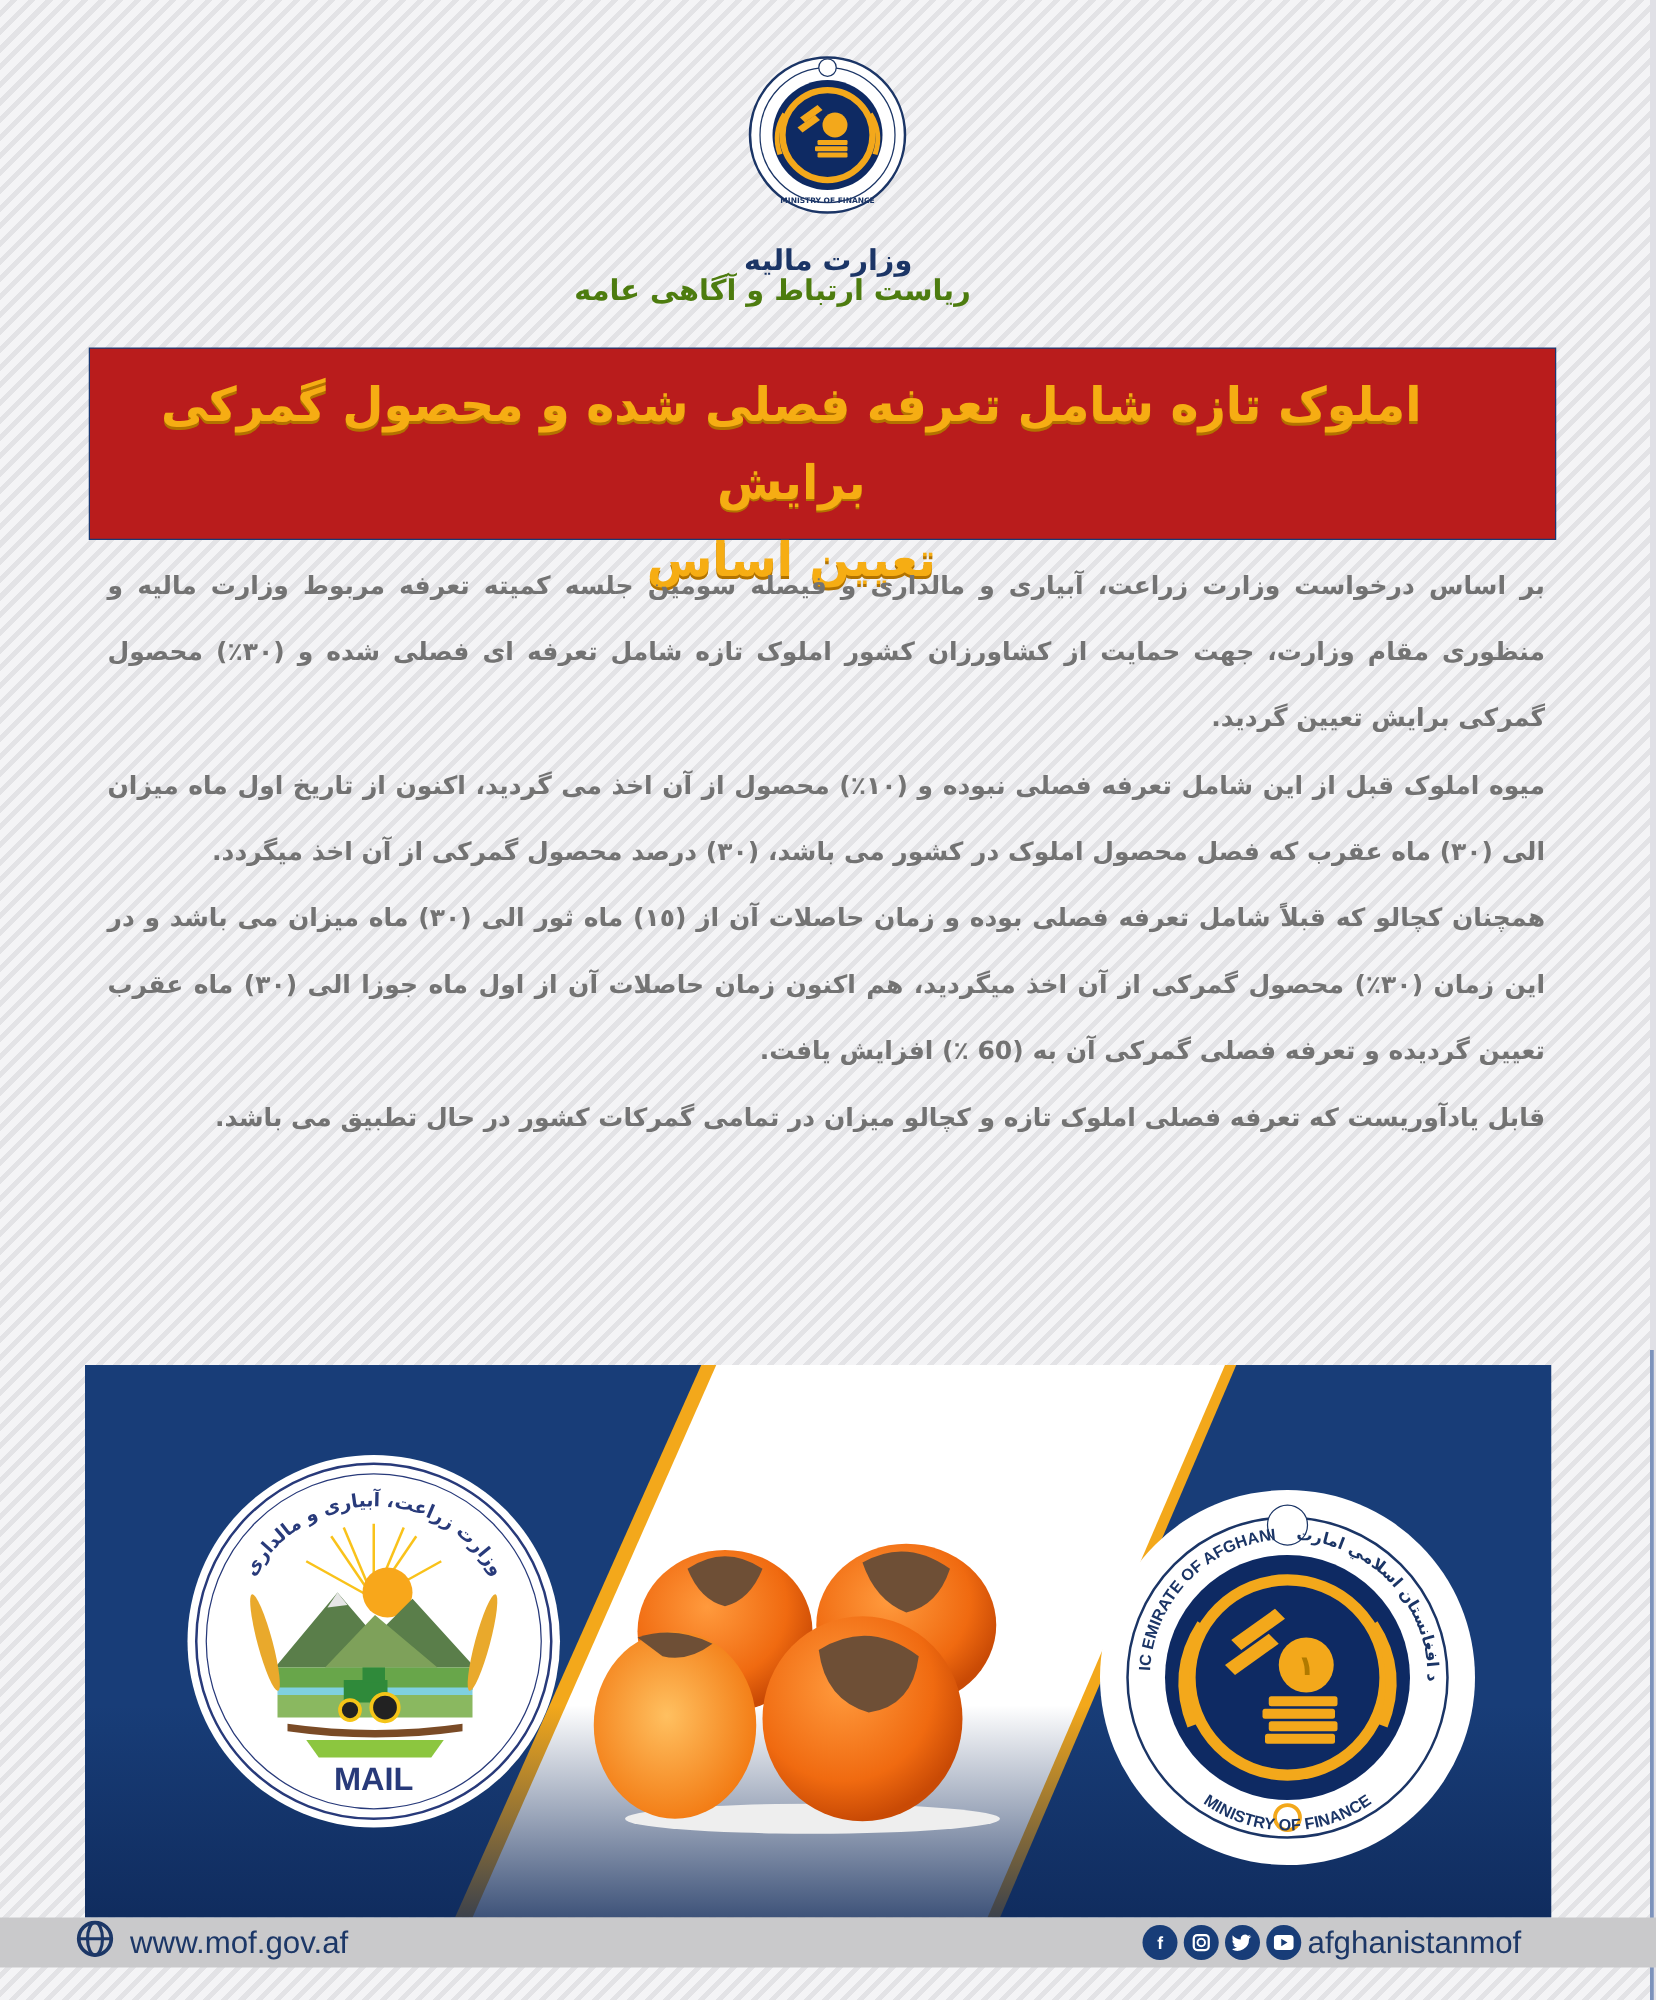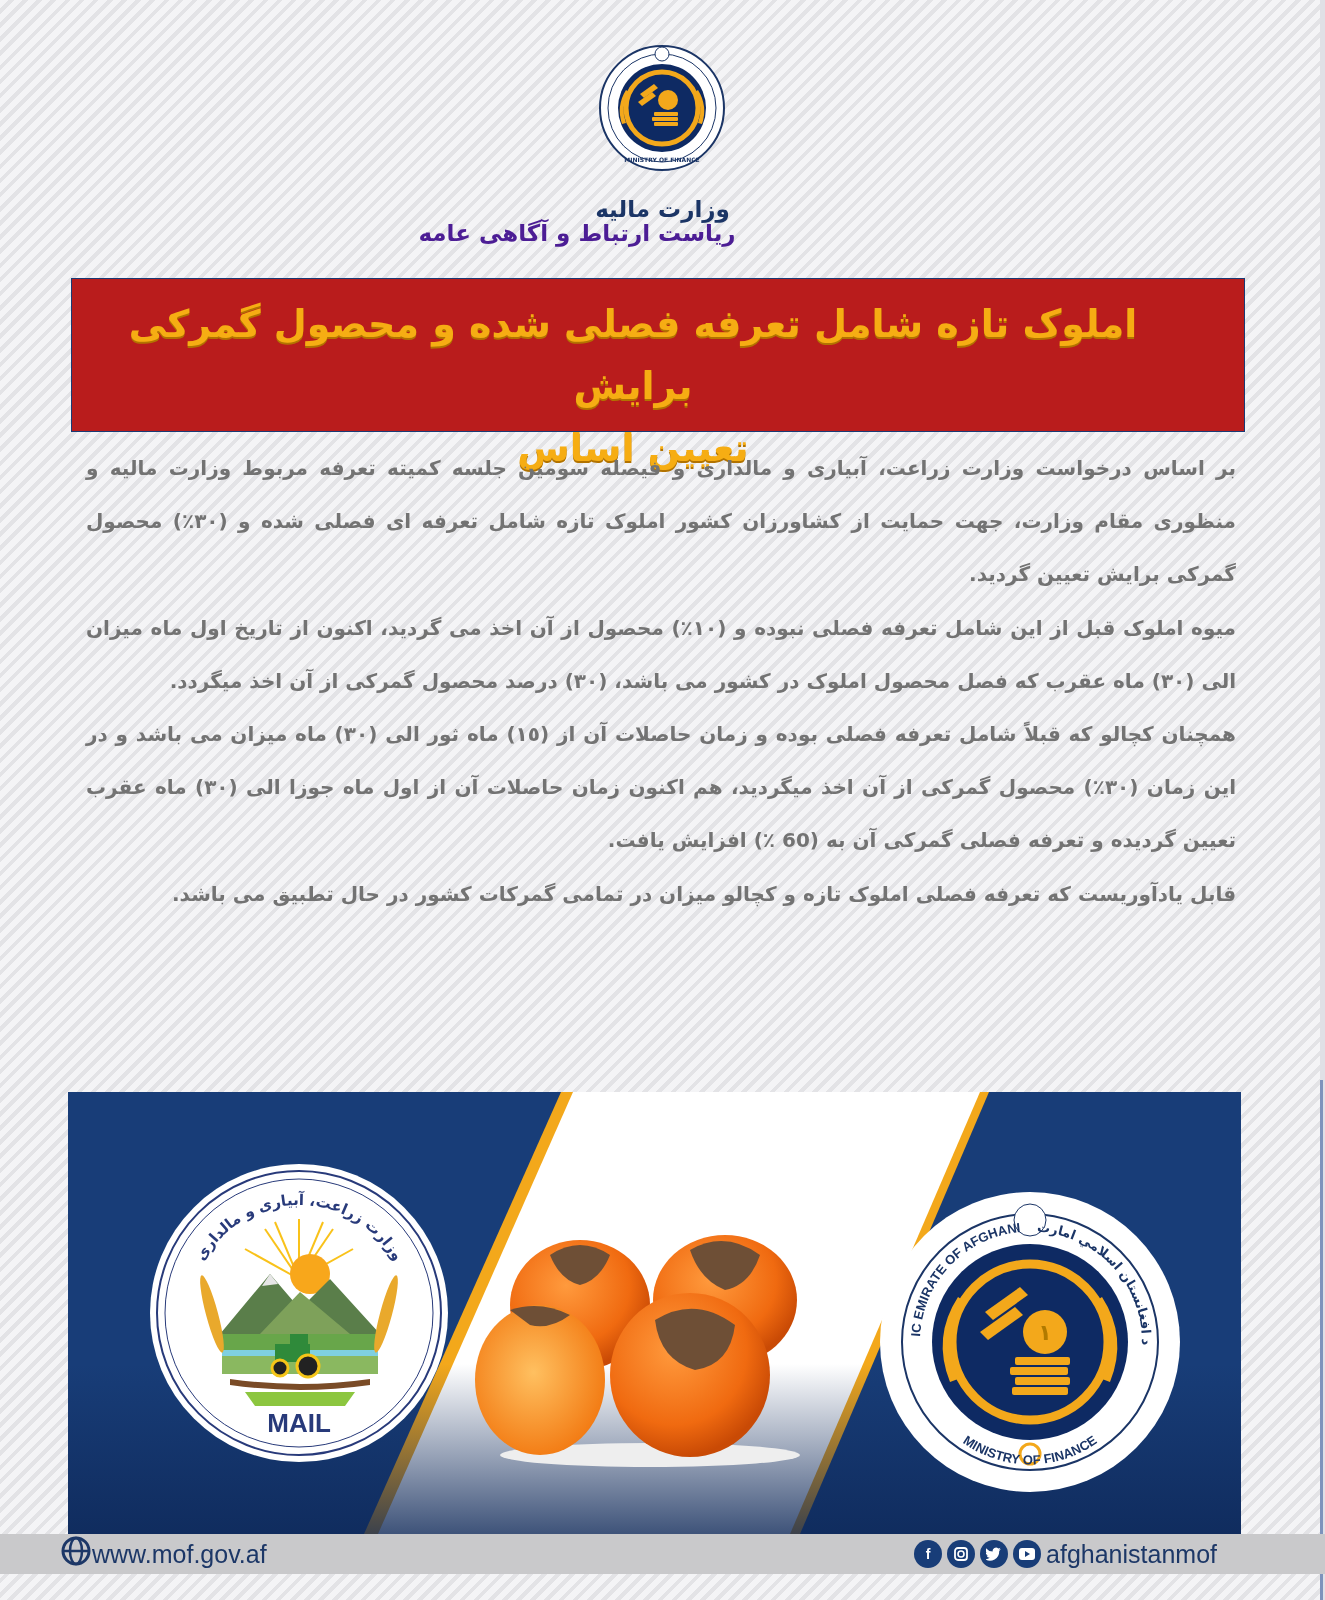--- a/index.html
+++ b/index.html
@@ -8,42 +8,42 @@
     background-color:#ececee;
     background-image: repeating-linear-gradient(135deg, #f4f4f6 0px, #f4f4f6 6px, #e3e3e6 6px, #e3e3e6 10px);
     font-family:"DejaVu Sans", sans-serif;
   }
   .abs { position:absolute; }
   
   .top-logo { left:592px; top:44px; width:140px; height:128px; }
   .org-name { left:0; width:1325px; top:196px; text-align:center; direction:rtl;
     font-family:"DejaVu Sans", sans-serif; font-size:23px; color:#1b3566; font-weight:bold; }
   .org-dept { left:0; width:1154px; top:220px; text-align:center; direction:rtl;
-    font-family:"DejaVu Sans", sans-serif; font-size:23px; color:#4c1d95; font-weight:bold; }
+    font-family:"DejaVu Sans", sans-serif; font-size:23px; color:#4d7c0f; font-weight:bold;padding-left:41px; }
   
   .title-banner { left:72px; top:279px; width:1172px; height:152px; background:#b91c1c;
     box-shadow: 0 0 0 1px #1a3a74; }
   .title-text { position:absolute; left:40px; right:90px; top:14px; direction:rtl; text-align:center;
     font-family:"DejaVu Sans", sans-serif; font-weight:bold; font-size:38px; line-height:62px;
     color:#f6ad13; text-shadow: 0 2px 0 #b27300; }
   
   .body-text { left:86px; top:442px; width:1150px; direction:rtl; text-align:justify;
     font-family:"DejaVu Sans", sans-serif; font-weight:bold; font-size:20px; line-height:53.2px; color:#737373; }
   .body-text p { margin:0; text-align-last:right; }
   
   .panel { left:68px; top:1092px; width:1173px; height:442px; background:#183d78; overflow:hidden; }
   .panel .shade { position:absolute; left:0; right:0; bottom:0; height:170px;
     background: linear-gradient(180deg, rgba(24,61,120,0) 0%, rgba(14,40,88,0.8) 100%); }
   .panel .white-band { position:absolute; top:0; bottom:0; left:0; right:0; }
   .mail-logo { left:150px; top:1164px; width:298px; height:298px; border-radius:50%; background:#fff; }
   .mof-logo { left:880px; top:1192px; width:300px; height:300px; border-radius:50%; background:#fff; }
   .fruit { left:470px; top:1215px; width:360px; height:255px; }
   
   .footer { left:0; top:1534px; width:1325px; height:40px; background:#c9c9cb; }
-  .footer-url { left:60px; top:1536px; height:36px; display:flex; align-items:center; gap:0;
+  .footer-url { left:60px; top:1536px; height:36px; display:flex; align-items:center; gap:12px;
     font-family:"Liberation Sans", sans-serif; font-size:25px; color:#1c3767; }
   .footer-social { right:108px; top:1536px; height:36px; display:flex; align-items:center; gap:5px;
     font-family:"Liberation Sans", sans-serif; font-size:25px; color:#1c3767; }
   .soc { width:28px; height:28px; border-radius:50%; background:#183d78; display:inline-flex;
     align-items:center; justify-content:center; color:#fff; font-size:14px; font-weight:bold; }
   .right-edge { left:1320px; top:0; width:5px; height:1600px; background:#e0e0e6; }
   .right-edge-line { left:1320px; top:1080px; width:3px; height:520px; background:#3a5fa0; opacity:0.6; }
 </style>
 </head>
 <body>

